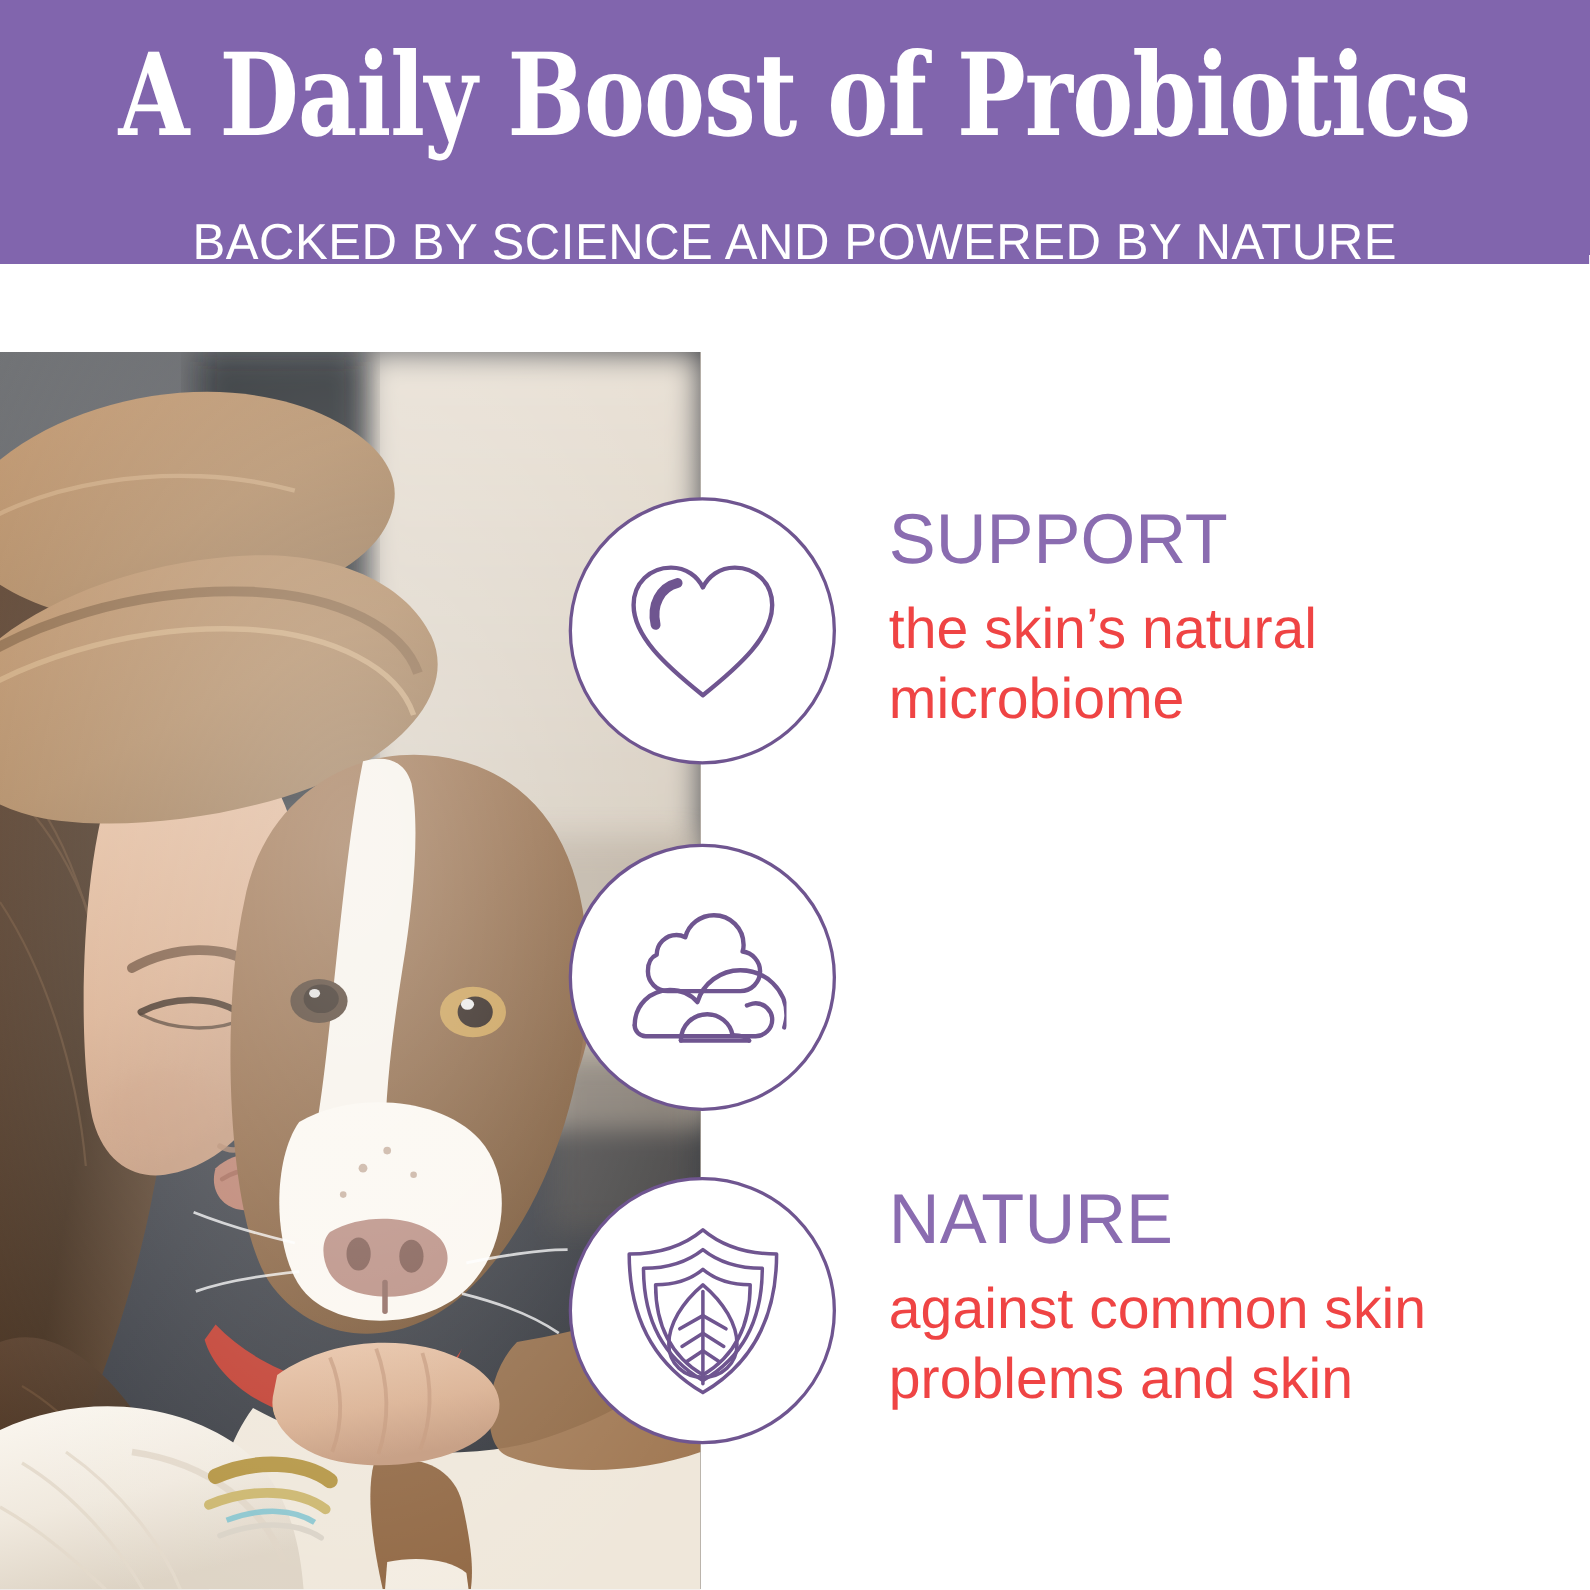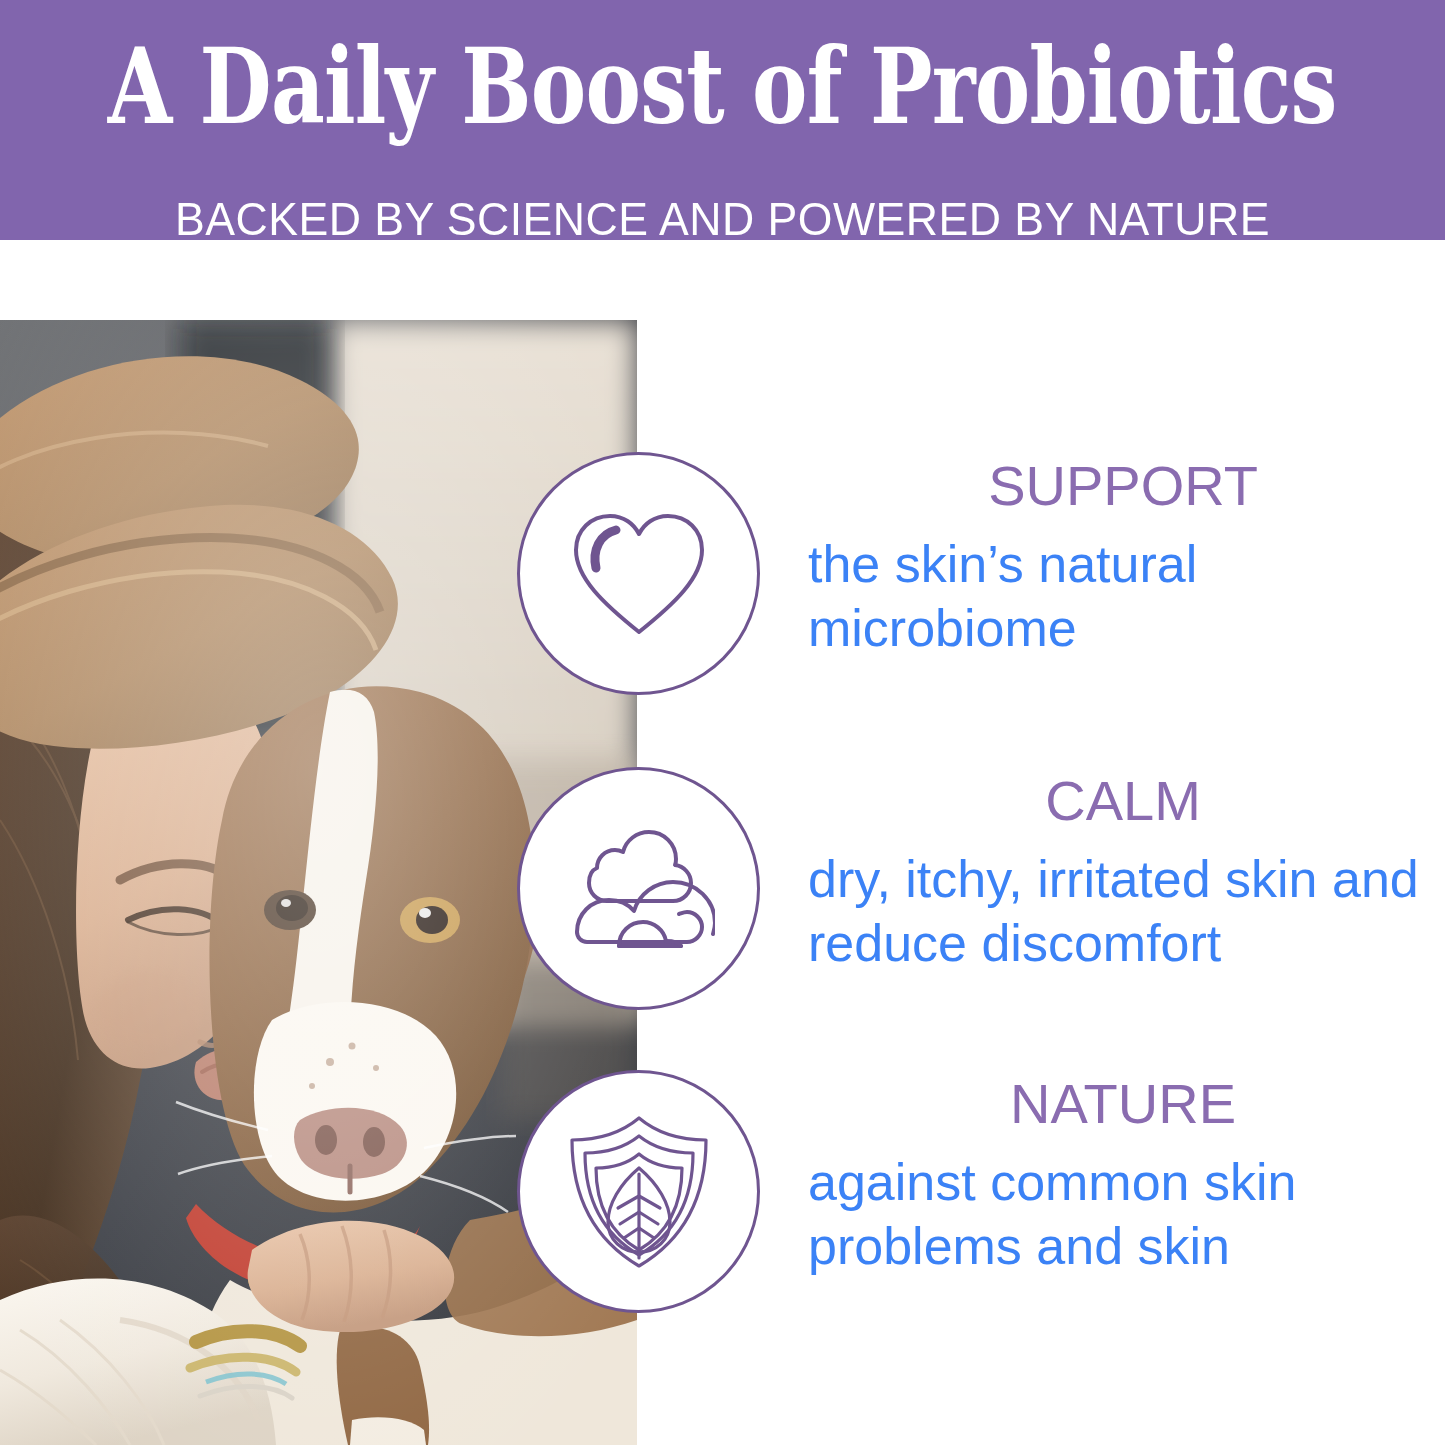--- a/index.html
+++ b/index.html
@@ -27,22 +27,22 @@
   .benefit.b2{top:447px;}
   .benefit.b3{top:750px;}
 
   .icon-circle{position:absolute;left:0;top:0;width:243px;height:243px;border-radius:50%;
                background:#ffffff;border:3px solid #6f5590;box-sizing:border-box;
                display:flex;align-items:center;justify-content:center;}
   .icon-circle svg{display:block;}
 
   .btext{position:absolute;left:291px;top:6px;width:630px;}
   .bhead{color:#8a6cb0;font-family:"Liberation Sans",sans-serif;font-weight:400;
-         font-size:56px;line-height:1.0;letter-spacing:0px;margin:0;text-align:center;}
-  .bbody{color:#3b82f6;font-family:"Liberation Sans",sans-serif;font-weight:400;
+         font-size:64px;line-height:1.0;letter-spacing:0px;margin:0;}
+  .bbody{color:#ef4444;font-family:"Liberation Sans",sans-serif;font-weight:400;
          font-size:52px;line-height:1.24;margin:18px 0 0 0;max-width:620px;}
 </style>
 </head>
 <body>
 
 <div id="page">
 
   <div id="header">
     <div id="title">A Daily Boost of Probiotics</div>
     <div id="subtitle">BACKED BY SCIENCE AND POWERED BY NATURE</div>
@@ -254,24 +254,20 @@
                      C34 77 26 69 26 59 C26 51 29 46 34 44 Z"></path>
             <path d="M14 108 C14 90 28 76 46 76 C56 76 65 80 71 87
                      C76 70 92 58 110 58 C133 58 152 76 152 99 C152 103 151 106 150 110"></path>
             <path d="M14 108 C14 113 18 118 24 118 L124 118 C132 118 139 111 139 103
                      C139 95 132 88 124 88 C121 88 119 89 116 90"></path>
             <path d="M56 122 C56 108 67 98 80 98 C91 98 101 106 103 117"></path>
             <path d="M56 122 L118 122"></path>
             <path d="M103 117 C110 117 116 119 118 122"></path>
           </svg>
         </span>
-      </div>
-      <div class="btext">
-        <p class="bhead">CALM</p>
-        <p class="bbody">dry, itchy, irritated skin and reduce discomfort</p>
       </div>
     </div>
 
     <div class="benefit b3">
       <div class="icon-circle">
         <span>
           <svg width="146" height="160" viewBox="0 0 146 160" fill="none" stroke="#6f5590" stroke-width="3.2" stroke-linecap="round" stroke-linejoin="round">
             <path d="M73 6 C92 22 116 28 140 28 C140 78 124 124 73 154
                      C22 124 6 78 6 28 C30 28 54 22 73 6 Z"></path>
             <path d="M73 24 C88 36 108 41 127 41 C127 82 114 119 73 143

